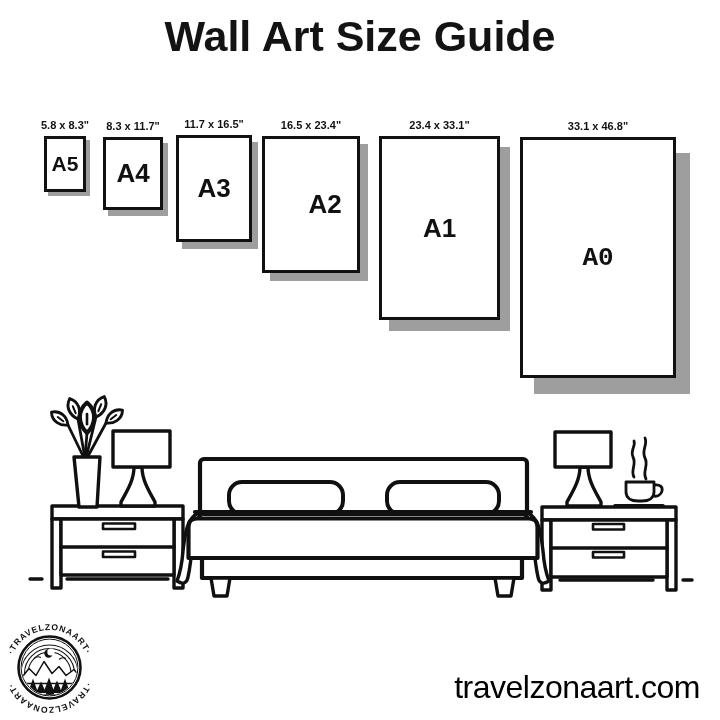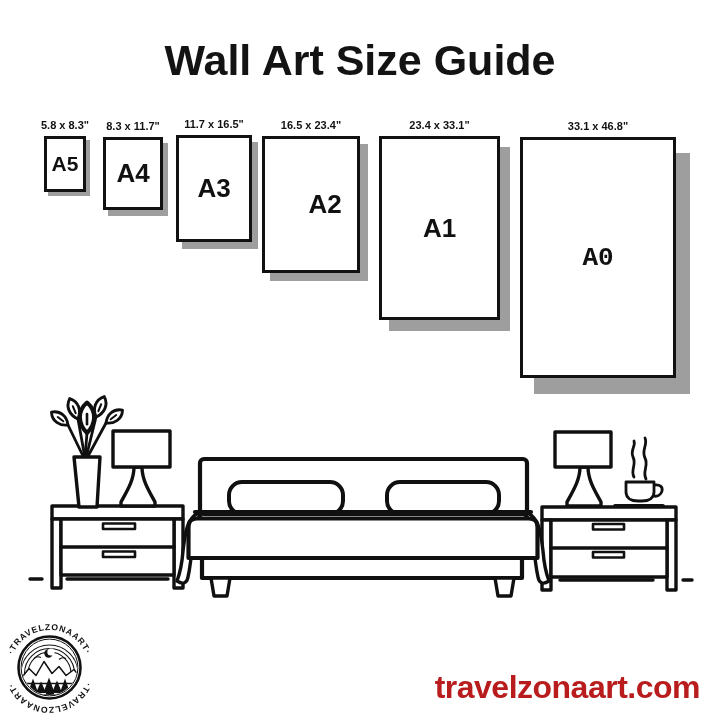--- a/index.html
+++ b/index.html
@@ -3,21 +3,21 @@
 <meta charset="utf-8">
 <style>
   html,body{margin:0;padding:0;}
   body{
     width:720px;height:720px;position:relative;overflow:hidden;
     background:#ffffff;
     font-family:"Liberation Sans","DejaVu Sans",sans-serif;
     color:#111;
   }
   .page-title{
-    position:absolute;top:36px;left:0;width:720px;
+    position:absolute;top:12px;left:0;width:720px;
     text-align:center;font-size:43px;font-weight:800;letter-spacing:0px;
     color:#131313;
   }
   
   .paper{position:absolute;}
   .sheet{
     width:100%;height:100%;box-sizing:border-box;
     background:#fff;border:3px solid #111;
     display:flex;align-items:center;justify-content:center;
     font-weight:bold;font-size:26px;color:#111;
@@ -40,21 +40,21 @@
   .a0{left:520px;top:137px;width:156px;height:241px;}
   .a0 .sheet{box-shadow:14px 16px 0 #9e9e9e;font-family:Liberation Mono, monospace;}
   
   .scene{position:absolute;left:0;top:380px;width:720px;height:220px;}
   
   .logo{position:absolute;left:2px;top:617px;width:95px;height:101px;}
   .logo text{font-family:"Liberation Sans","DejaVu Sans",sans-serif;}
   
   .website{
     position:absolute;top:669px;right:20px;
-    font-size:32px;font-weight:700;letter-spacing:-0.5px;color:#b91c1c;
+    font-size:32px;font-weight:400;letter-spacing:-0.5px;color:#000000;
   }
 </style>
 </head>
 <body>
 
 <div class="page-title">Wall Art Size Guide</div>
 
 <div class="paper a5">
   <div class="dims">5.8 x 8.3"</div>
   <div class="sheet">

